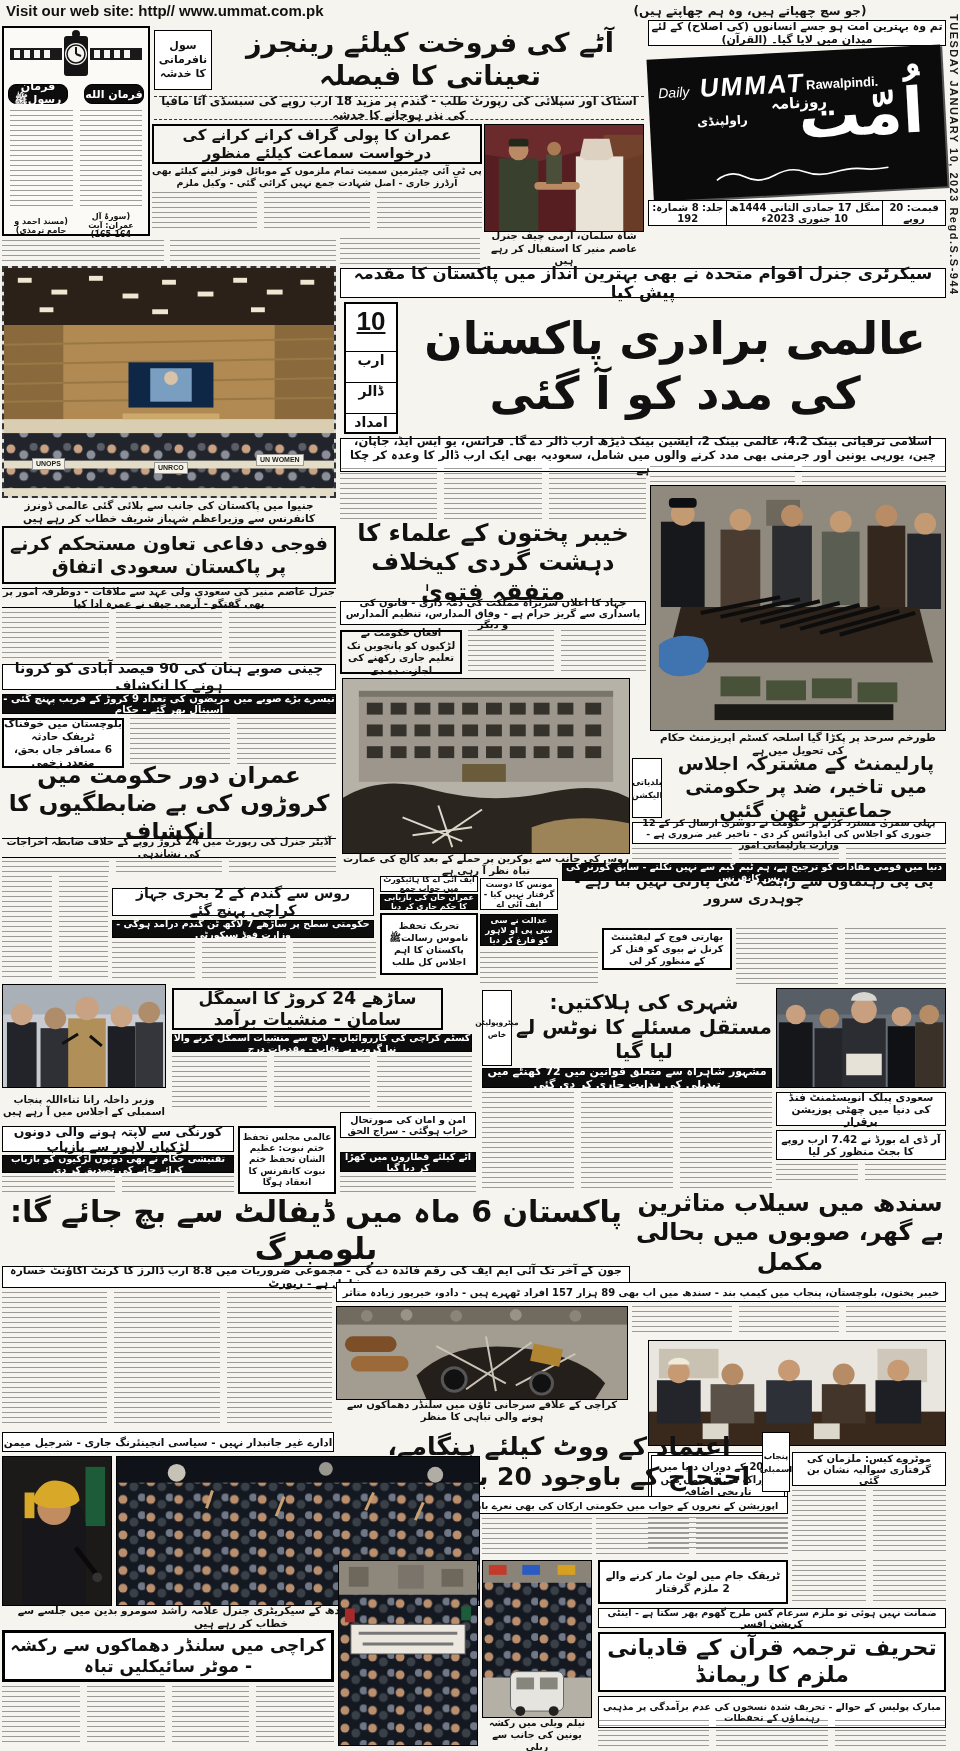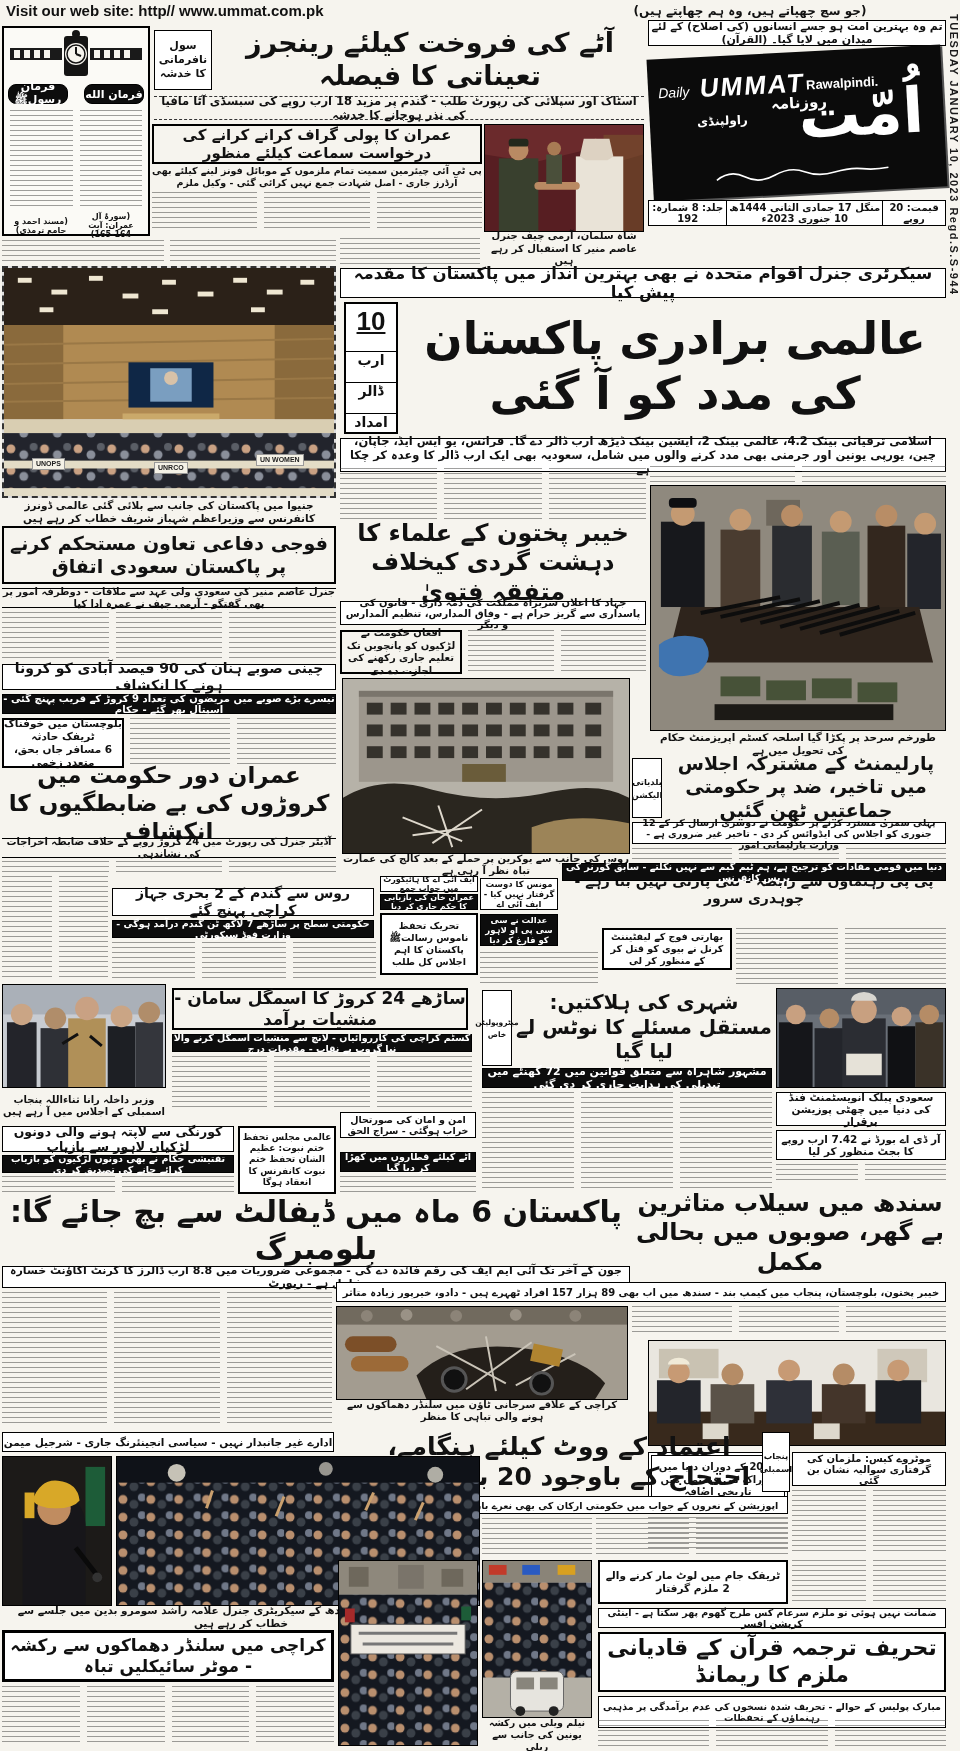--- a/index.html
+++ b/index.html
@@ -370,21 +370,21 @@
           <circle cx="120" cy="32" r="11" fill="#caa585"></circle>
         <rect x="134" y="38" width="28" height="66" fill="#34363c"></rect>
           <circle cx="148" cy="28" r="11" fill="#b08d6a"></circle>
       </g>
       <line x1="60" y1="60" x2="76" y2="50" stroke="#111" stroke-width="3"></line>
       <line x1="100" y1="62" x2="88" y2="52" stroke="#111" stroke-width="3"></line>
     </svg>
   </div>
   <div class="abs u cap ctr" style="left:2px;top:1090px;width:164px;height:32px;font-size:10px">وزیر داخلہ رانا ثناءاللہ پنجاب اسمبلی کے اجلاس میں آ رہے ہیں</div>
 
-  <div class="abs frame2 u hl ctr" style="left:172px;top:988px;width:296px;height:42px;font-size:17px">ساڑھے 24 کروڑ کا اسمگل سامان - منشیات برآمد</div>
+  <div class="abs frame2 u hl ctr" style="left:172px;top:988px;width:271px;height:42px;font-size:17px">ساڑھے 24 کروڑ کا اسمگل سامان - منشیات برآمد</div>
   <div class="abs inv ctr u" style="left:172px;top:1034px;width:300px;height:18px;font-size:9.5px">کسٹم کراچی کی کارروائیاں - لانچ سے منشیات اسمگل کرنے والا نیا گروپ بے نقاب - مقدمات درج</div>
   <div class="abs cols" style="left:172px;top:1056px;width:300px;height:52px">
     <span></span>
       <span></span>
       <span></span>
   </div>
 
   <div class="abs bar ctr u hl" style="left:2px;top:1126px;width:232px;height:26px;font-size:12.5px">کورنگی سے لاپتہ ہونے والی دونوں لڑکیاں لاہور سے بازیاب</div>
   <div class="abs inv ctr u" style="left:2px;top:1155px;width:232px;height:18px;font-size:9.5px">تفتیشی حکام نے بھی دونوں لڑکیوں کو بازیاب کرائے جانے کی تصدیق کر دی</div>
   <div class="abs cols" style="left:2px;top:1176px;width:232px;height:18px">

